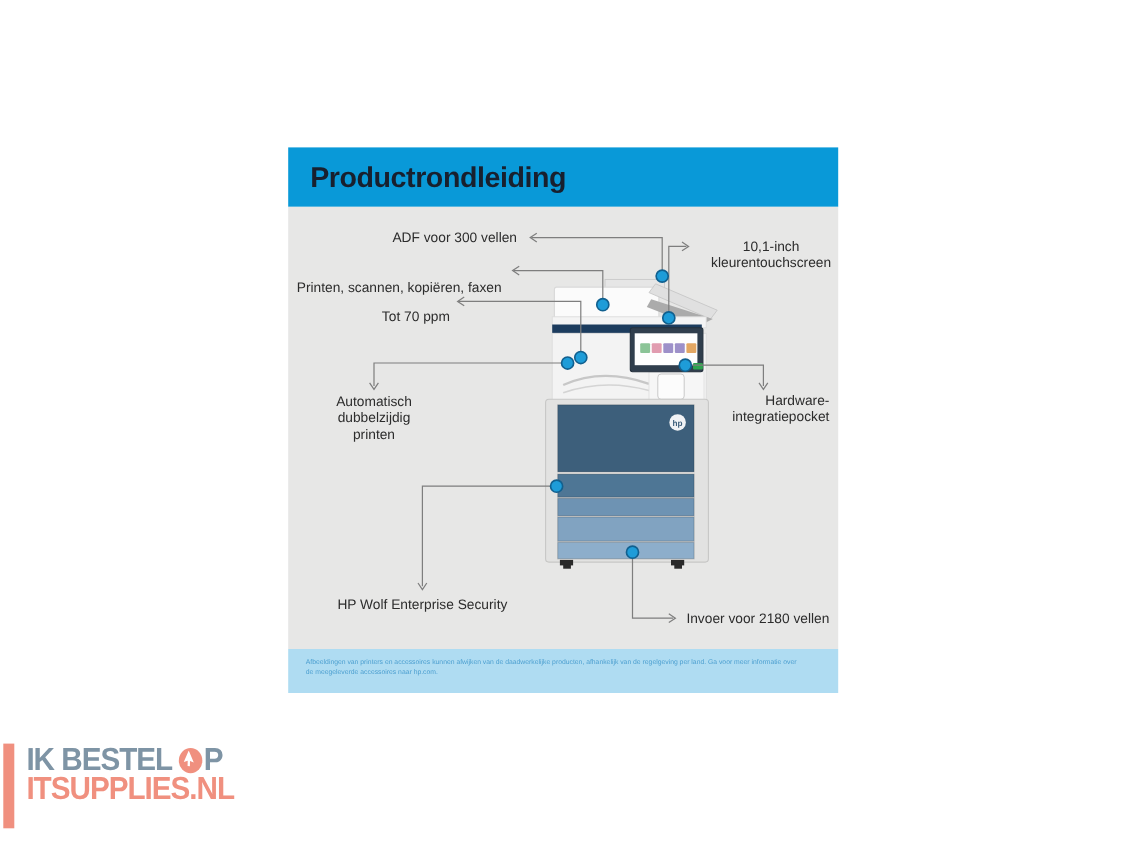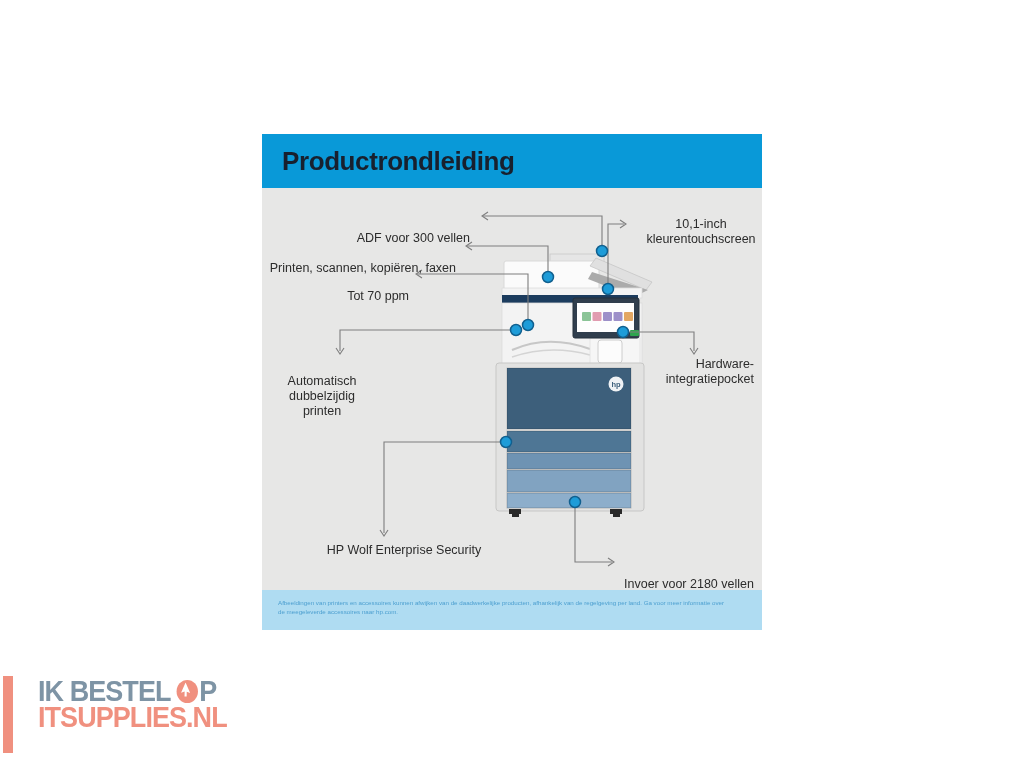--- a/index.html
+++ b/index.html
@@ -26,35 +26,35 @@
     position:absolute;left:0;top:456px;width:500px;height:40px;
     background:#afdcf2;box-sizing:border-box;padding:9px 16px 0 16px;
   }
   .disclaimer{
     font-size:6.2px;line-height:8.5px;color:#4c9fd0;width:452px;margin:0;
   }
   
   .callout{
     position:absolute;font-size:12.5px;line-height:15px;color:#2c2c2c;
   }
-  .nowrap{white-space:nowrap;margin-top:22px;}
+  .nowrap{white-space:nowrap;}
   .c-adf{right:554px;top:209px;text-align:right;}
-  .c-print{right:568px;top:239px;text-align:center;}
-  .c-ppm{right:615px;top:267px;text-align:right;}
-  .c-duplex{left:272px;top:358px;width:100px;text-align:center;margin-top:16px;}
-  .c-wolf{left:306px;top:543px;width:156px;text-align:center;margin-left:20px;}
+  .c-print{right:568px;top:254px;text-align:center;}
+  .c-ppm{right:615px;top:281px;text-align:right;}
+  .c-duplex{left:290px;top:358px;width:100px;text-align:center;}
+  .c-wolf{left:306px;top:543px;width:156px;text-align:center;}
   .c-touch{left:636px;top:217px;width:130px;text-align:center;}
   .c-hip{left:642px;top:357px;width:112px;text-align:right;}
   .c-invoer{left:624px;top:555px;text-align:center;}
   
   .overlay{position:absolute;left:0;top:0;width:1024px;height:768px;pointer-events:none;}
   .leader{stroke:#7e7e7e;stroke-width:1.1;fill:none;}
   .dot{fill:#1e9cd8;stroke:#11608f;stroke-width:1.5;}
   
-  .watermark{position:absolute;left:3px;top:676px;display:flex;align-items:flex-start;gap:14px;}
+  .watermark{position:absolute;left:3px;top:676px;display:flex;align-items:flex-start;}
   .wm-bar{width:10px;height:77px;background:#f0907f;margin-right:11px;}
   .wm-text{
     transform:scaleX(0.93);transform-origin:left top;
     font-weight:bold;letter-spacing:-1px;line-height:25px;
   }
   .wm-line1{display:flex;align-items:center;font-size:29px;color:#7e94a5;margin-top:3px;}
   .wm-oicon{
     width:23px;height:23px;border-radius:50%;background:#f0907f;
     display:flex;align-items:center;justify-content:center;margin:0 1px;
   }

